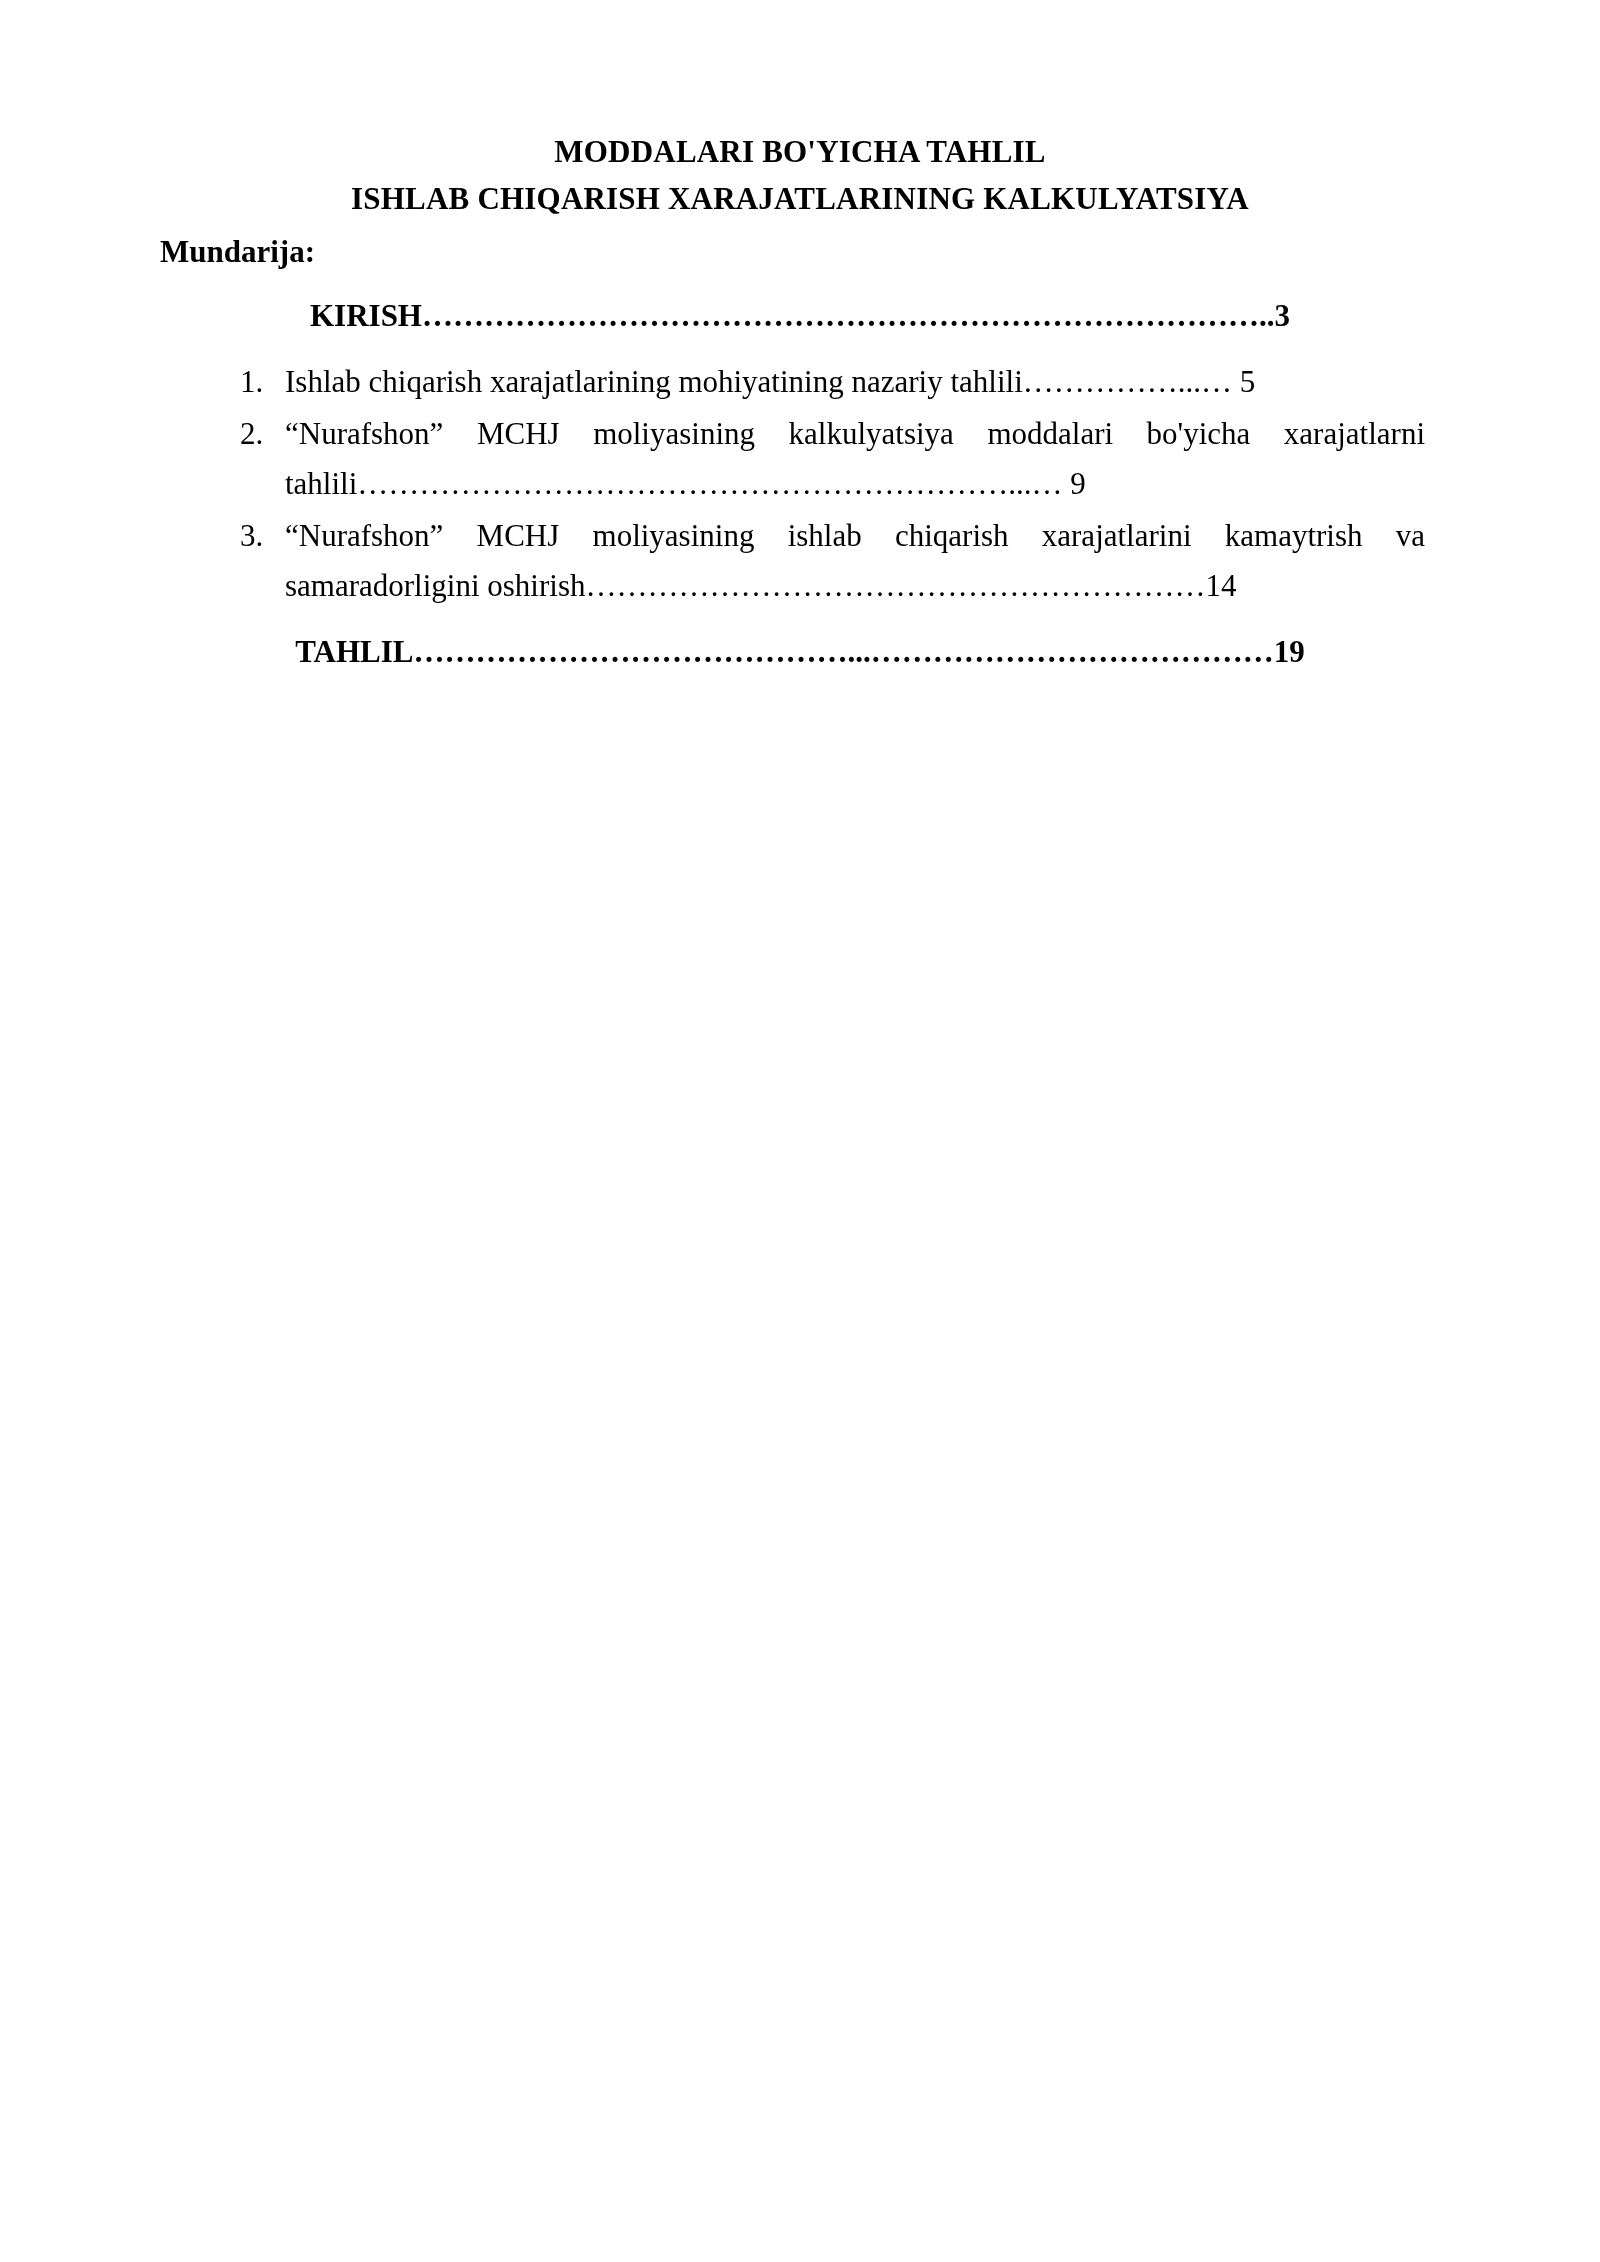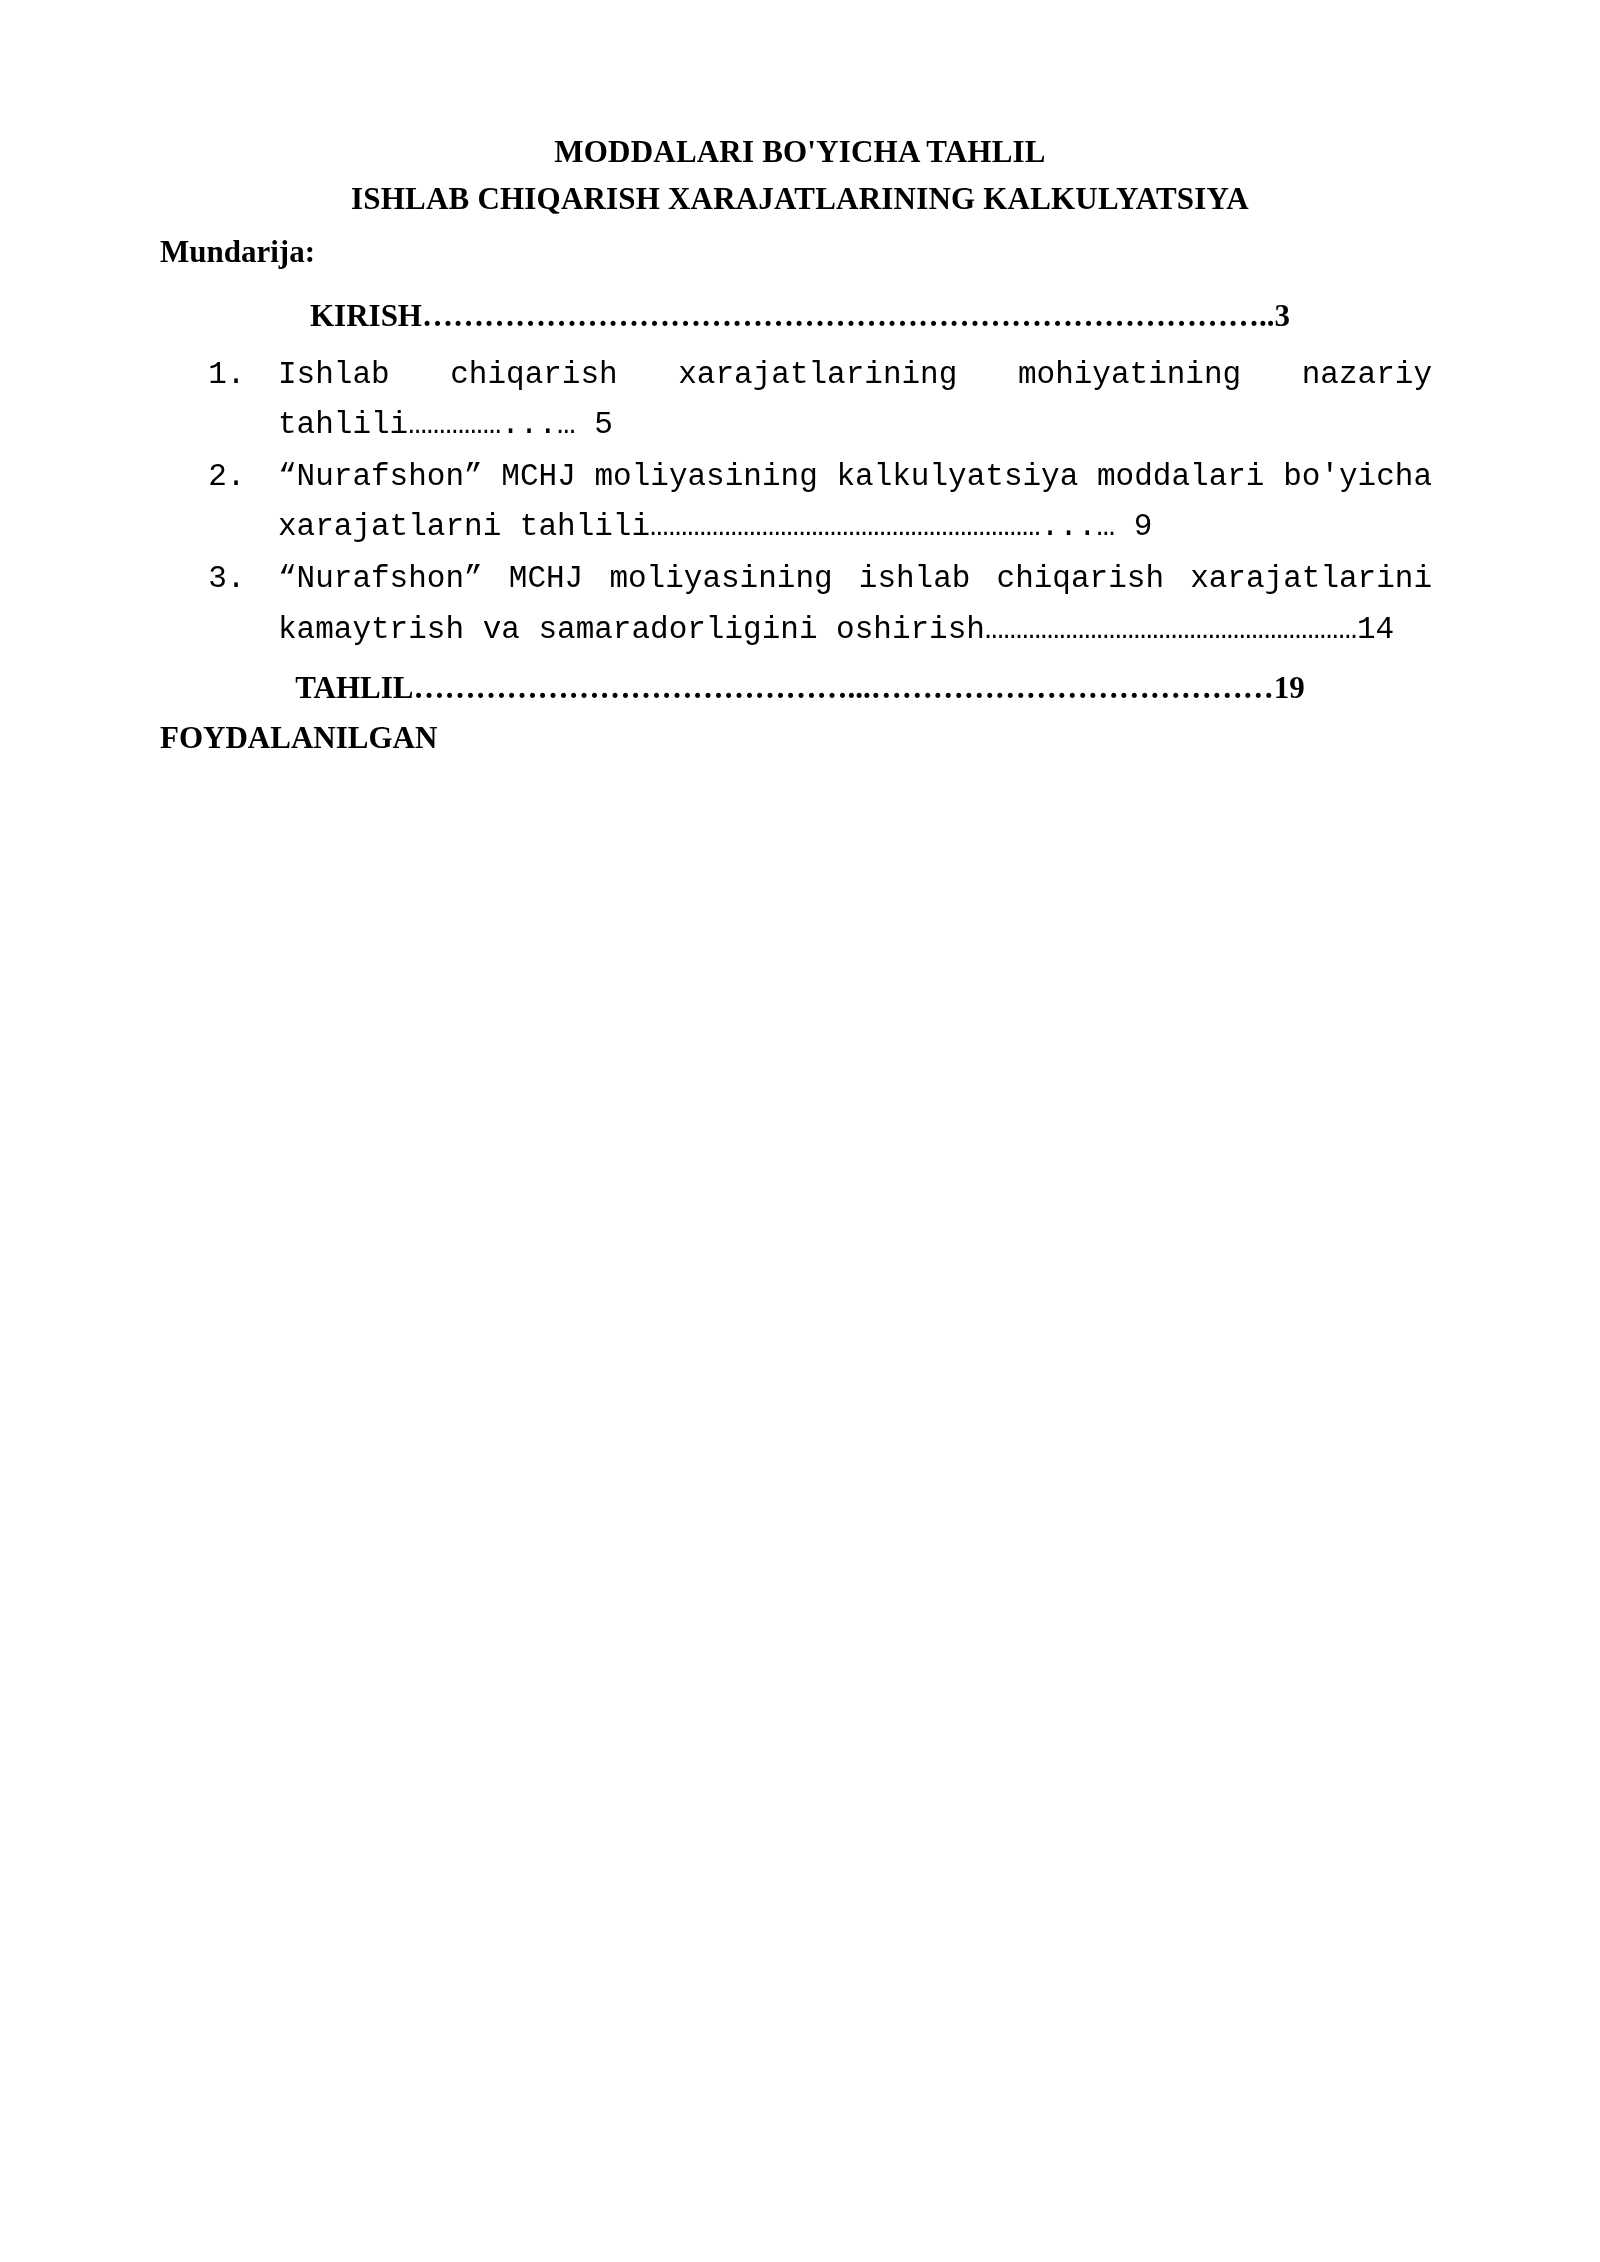--- a/index.html
+++ b/index.html
@@ -42,25 +42,24 @@
   }
   .toc-row {
     font-size: 31px;
     line-height: 1.62;
   }
   .toc-row.bold {
     font-weight: bold;
     text-align: center;
   }
   ol.numbered {
-    margin: 8px;
+    margin: 15px;
     padding-left: 96px;
     font-size: 31px;
     line-height: 1.62;
-    font-family: Liberation Mono, monospace;
   }
   ol.numbered > li {
     margin-bottom: 2px;
     padding-left: 14px;
     text-align: justify;
   }
   ol.numbered > li::marker {
     font-size: 31px;
   }
   .justify-last {
@@ -101,16 +100,15 @@
       </li>
       <li>
         <span class="justify-last">“Nurafshon” MCHJ moliyasining ishlab chiqarish xarajatlarini kamaytrish va samaradorligini oshirish</span><span>……………………………………………………</span><span>14</span>
       </li>
     </ol>
 
     <div class="toc-row bold">
       <span>TAHLIL</span><span>……………………………………...…………………………………</span><span>19</span>
     </div>
 
-    <div class="block-line">FOYDALANILGAN</div>
 
   </div>
 </div>
 
 </body></html>

